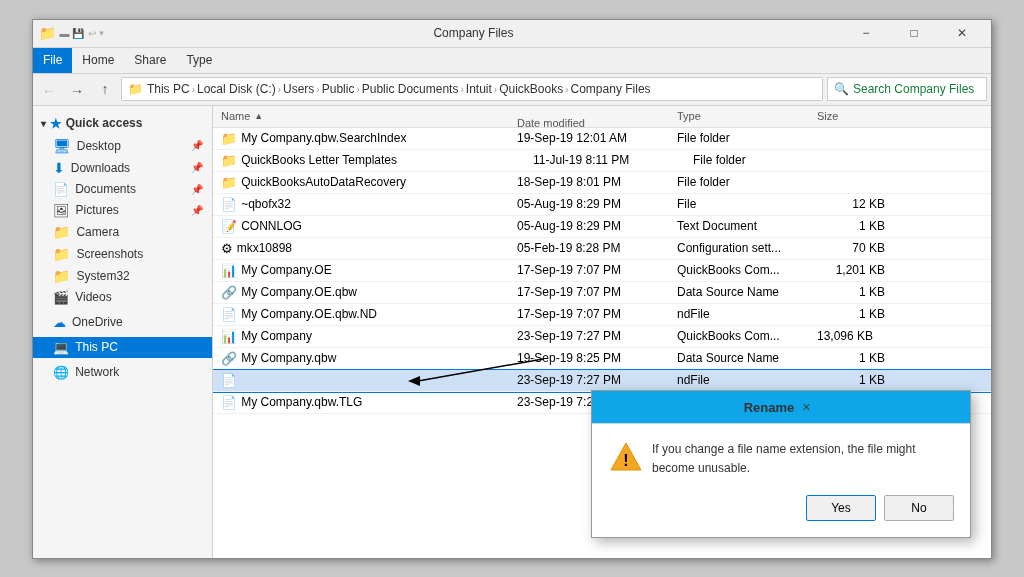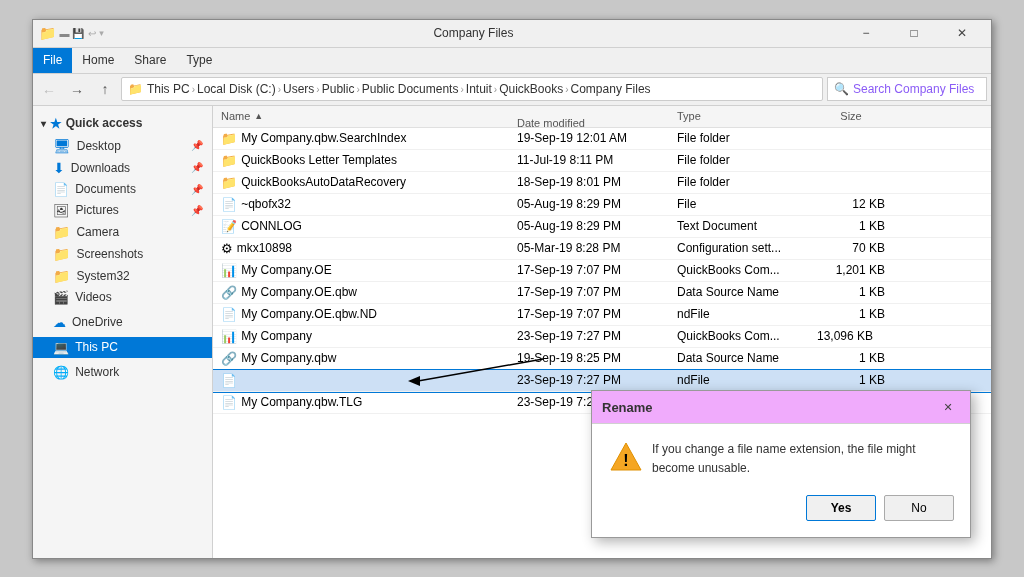--- a/index.html
+++ b/index.html
@@ -153,21 +153,21 @@
       background: #f5f5f5;
       font-size: 11px;
       color: #555;
       position: sticky;
       top: 0;
       z-index: 1;
     }
     .col-name { width: 300px; padding-left: 8px; display: flex; align-items: center; gap: 4px; }
     .col-date { width: 160px; padding-left: 4px; margin-top: 14px; }
     .col-type { width: 140px; padding-left: 4px; }
-    .col-size { width: 80px; padding-left: 4px; text-align: center; padding-right: 8px; }
+    .col-size { width: 80px; padding-left: 4px; text-align: left; padding-right: 8px; }
     .file-row {
       display: flex;
       align-items: center;
       height: 22px;
       border-bottom: 1px solid #f0f0f0;
       cursor: pointer;
       font-size: 12px;
     }
     .file-row.editing { background: #cde0f5; outline: 1px solid #0078d7; }
     .file-name-cell { width: 300px; padding-left: 8px; display: flex; align-items: center; }
@@ -184,29 +184,29 @@
       position: absolute;
       bottom: 20px;
       right: 20px;
       width: 380px;
       background: white;
       border: 1px solid #999;
       box-shadow: 4px 4px 12px rgba(0,0,0,0.3);
       z-index: 10;
     }
     .dialog-title-bar {
-      background: #f0abfc;
+      background: #0ea5e9;
       border-bottom: 1px solid #d0d0d0;
       padding: 6px 10px;
       font-size: 13px;
       font-weight: bold;
       color: #333;
       display: flex;
       align-items: center;
-      justify-content: space-between;
+      justify-content: center;
     }
     .dialog-body {
       padding: 16px;
     }
     .dialog-content {
       display: flex;
       align-items: flex-start;
       gap: 12px;
       margin-bottom: 16px;
     }
@@ -224,21 +224,21 @@
     }
     .dialog-btn {
       width: 70px;
       height: 26px;
       border: 1px solid #aaa;
       background: #f0f0f0;
       font-size: 12px;
       cursor: pointer;
       border-radius: 2px;
     }
-    .dialog-btn.primary { border-color: #0078d7; font-weight: bold; }
+    .dialog-btn.primary { border-color: #0078d7; }
     
     .svg-arrow {
       position: absolute;
       top: 0; left: 0;
       pointer-events: none;
     }
   </style>
 </head>
 <body>
 
@@ -286,21 +286,21 @@
         <span class="address-sep">›</span>
         <span>Intuit</span>
         <span class="address-sep">›</span>
         <span>QuickBooks</span>
         <span class="address-sep">›</span>
         <span>Company Files</span>
       </div>
     </div>
     <div class="search-bar">
       <span style="color:#aaa;">🔍</span>
-      <span style="color:#8b5cf6;">Search Company Files</span>
+      <span style="color:#15803d;">Search Company Files</span>
     </div>
   </div>
 
   <div class="main-area">
 
     <div class="sidebar">
       <div class="sidebar-section">
         <div class="sidebar-section-header">
           <span style="font-size:10px;">▾</span>
           <span style="color:#0078d7; font-size:13px;">★</span>
@@ -391,21 +391,21 @@
       </div>
       <div style="width:160px; padding-left:4px; font-size:12px;">19-Sep-19 12:01 AM</div>
       <div style="width:140px; padding-left:4px; font-size:12px;">File folder</div>
       <div style="width:80px; padding-left:4px; font-size:12px; text-align:right; padding-right:8px;"></div>
     </div>
           <div class="file-row">
       <div class="file-name-cell" style="width:300px; padding-left:8px; display:flex; align-items:center;">
         <span style="font-size:13px; margin-right:4px;">📁</span>
         <span>QuickBooks Letter Templates</span>
       </div>
-      <div style="width:160px; padding-left:4px; font-size:12px;">11-Jul-19 8:11 PM</div>
+      <div style="width:160px; padding-left:4px; font-size:12px;margin-left:16px;">11-Jul-19 8:11 PM</div>
       <div style="width:140px; padding-left:4px; font-size:12px;">File folder</div>
       <div style="width:80px; padding-left:4px; font-size:12px; text-align:right; padding-right:8px;"></div>
     </div>
           <div class="file-row">
       <div class="file-name-cell" style="width:300px; padding-left:8px; display:flex; align-items:center;">
         <span style="font-size:13px; margin-right:4px;">📁</span>
         <span>QuickBooksAutoDataRecovery</span>
       </div>
       <div style="width:160px; padding-left:4px; font-size:12px;">18-Sep-19 8:01 PM</div>
       <div style="width:140px; padding-left:4px; font-size:12px;">File folder</div>
@@ -427,21 +427,21 @@
       </div>
       <div style="width:160px; padding-left:4px; font-size:12px;">05-Aug-19 8:29 PM</div>
       <div style="width:140px; padding-left:4px; font-size:12px;">Text Document</div>
       <div style="width:80px; padding-left:4px; font-size:12px; text-align:right; padding-right:8px;">1 KB</div>
     </div>
           <div class="file-row">
       <div class="file-name-cell" style="width:300px; padding-left:8px; display:flex; align-items:center;">
         <span style="font-size:13px; margin-right:4px;">⚙</span>
         <span>mkx10898</span>
       </div>
-      <div style="width:160px; padding-left:4px; font-size:12px;">05-Mar-19 8:28 PM</div>
+      <div style="width:160px; padding-left:4px; font-size:12px;">05-Feb-19 8:28 PM</div>
       <div style="width:140px; padding-left:4px; font-size:12px;">Configuration sett...</div>
       <div style="width:80px; padding-left:4px; font-size:12px; text-align:right; padding-right:8px;">70 KB</div>
     </div>
           <div class="file-row">
       <div class="file-name-cell" style="width:300px; padding-left:8px; display:flex; align-items:center;">
         <span style="font-size:13px; margin-right:4px;">📊</span>
         <span>My Company.OE</span>
       </div>
       <div style="width:160px; padding-left:4px; font-size:12px;">17-Sep-19 7:07 PM</div>
       <div style="width:140px; padding-left:4px; font-size:12px;">QuickBooks Com...</div>

